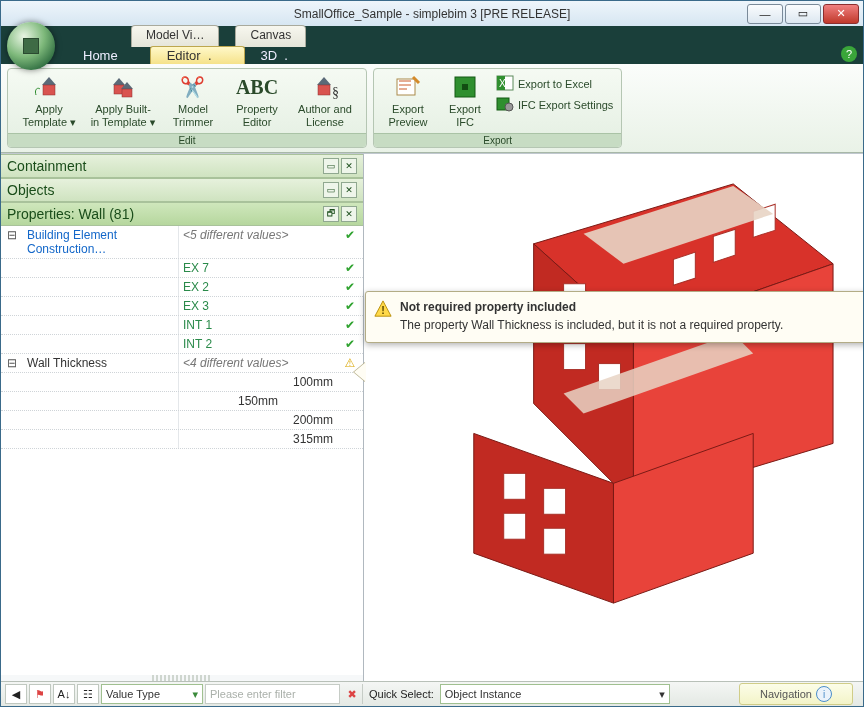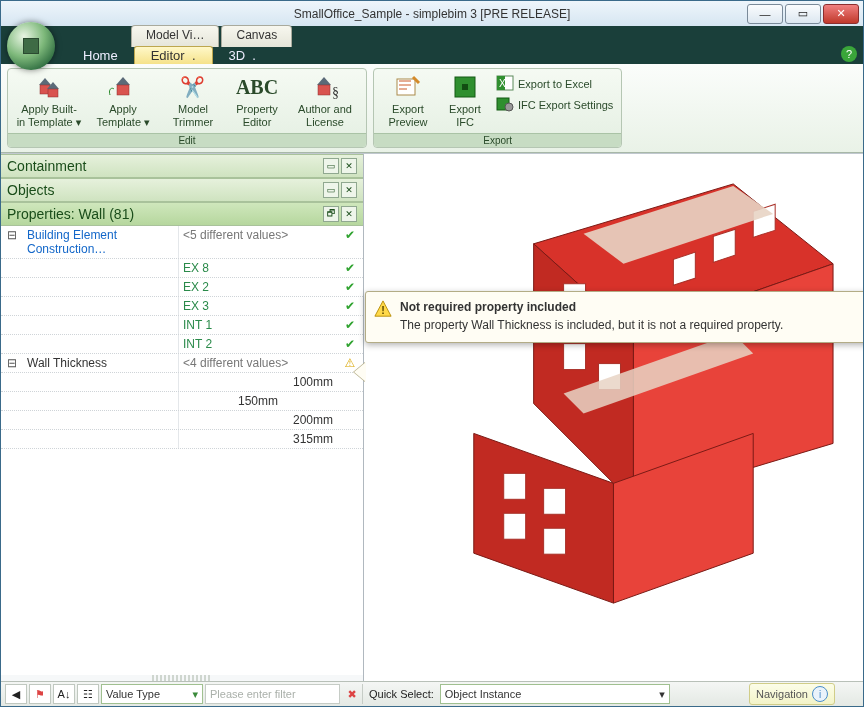--- a/index.html
+++ b/index.html
@@ -8,23 +8,23 @@
   .titlebar{height:25px;background:linear-gradient(#eef5fb,#d6e6f2);display:flex;align-items:center;justify-content:flex-end;position:relative}
   .title-text{position:absolute;left:50%;transform:translateX(-50%);font-size:12px;color:#333}
   .win-btns{display:flex;gap:2px;margin-right:4px}
   .win-btn{width:34px;height:18px;border:1px solid #7a8a99;border-radius:3px;display:flex;align-items:center;justify-content:center;font-size:11px;background:linear-gradient(#fafcfe,#dce7f0)}
   .win-btn.close{background:linear-gradient(#f08080,#c0392b);border-color:#8b2e2e;color:#fff}
   
   .orbrow{height:38px;background:#1a3f3a;position:relative;display:flex;align-items:flex-start}
   .orb{position:absolute;left:6px;top:-4px;width:48px;height:48px;border-radius:50%;background:radial-gradient(circle at 35% 30%,#e8f5e3,#7db87a 45%,#2d6b3f 80%);box-shadow:0 0 6px rgba(0,0,0,.5);z-index:5;display:flex;align-items:center;justify-content:center}
   .orb .dot{width:14px;height:14px;background:#3e6b45;border:1px solid #2a4a30}
   .ctx-tabs{display:flex;margin-left:130px;height:22px;margin-top:0}
-  .ctx-tab{background:linear-gradient(#f7f7ef,#e5e5d9);border:1px solid #a9aa9d;border-bottom:none;border-radius:4px 4px 0 0;padding:2px 14px;font-size:12px;color:#333;margin-right:2px;position:relative;top:-1px}
+  .ctx-tab{background:linear-gradient(#f7f7ef,#e5e5d9);border:1px solid #a9aa9d;border-bottom:none;border-radius:4px 4px 0 0;padding:2px 14px;font-size:12px;color:#333;margin-right:16px;position:relative;top:-1px}
   .main-tabs{display:flex;margin-left:66px;position:absolute;bottom:0;align-items:flex-end}
-  .main-tab{padding:1px 16px 1px 16px;color:#eef;font-size:13px}
+  .main-tab{padding:1px 32px 1px 16px;color:#eef;font-size:13px}
   .main-tab.active{background:linear-gradient(#fff8c8,#f5e28a);color:#333;border-radius:3px 3px 0 0;border:1px solid #bda74e;border-bottom:none}
   .help-btn{position:absolute;right:6px;bottom:2px;width:16px;height:16px;border-radius:50%;background:#3aa63a;color:#fff;font-size:11px;display:flex;align-items:center;justify-content:center}
   
   .ribbon{background:linear-gradient(#fbfdfb,#e9f2e7);border-bottom:1px solid #a8b8a8;padding:4px 6px;display:flex;gap:6px}
   .ribbon-group{background:linear-gradient(#f5faf3,#e4efe2);border:1px solid #b5c6b3;border-radius:4px;display:flex;flex-direction:column}
   .ribbon-items{display:flex;padding:4px 8px;gap:8px}
   .ribbon-item{display:flex;flex-direction:column;align-items:center;justify-content:flex-start;width:66px;text-align:center;font-size:11px;line-height:1.2;color:#2a4a2a}
   .ribbon-item.small{flex-direction:row;width:auto;gap:4px;align-items:center;text-align:left}
   .ribbon-col{display:flex;flex-direction:column;justify-content:flex-start;gap:2px;padding-top:2px}
   .ribbon-icon{width:34px;height:28px;margin-bottom:2px;display:flex;align-items:center;justify-content:center;font-size:20px}
@@ -35,41 +35,41 @@
   .panel-head{background:linear-gradient(#e6f1dc,#cfe3c0);border:1px solid #a9c29b;border-left:none;border-right:none;padding:3px 6px;display:flex;align-items:center;justify-content:space-between;font-size:14px;color:#1a4d1a}
   .panel-head .title-inner{flex:1}
   .panel-head .ctrls{display:flex;gap:2px}
   .pane-ctrl{width:14px;height:14px;border:1px solid #90a890;display:flex;align-items:center;justify-content:center;font-size:9px;background:#eef5ea}
   
   .prop-body{flex:1;background:#fff;overflow:auto;font-size:12px}
   .prop-row{display:flex;border-bottom:1px dotted #cfd4d8}
   .prop-cell{padding:2px 4px}
   .c-tree{width:14px;color:#555;text-align:center}
   .c-name{flex:1;color:#1367c9}
-  .c-val{width:150px;border-left:1px solid #e4e7ea;color:#777;}
+  .c-val{width:150px;border-left:1px solid #e4e7ea;color:#777;font-style:italic}
   .c-val.plain{color:#2a8a4a;font-style:normal}
   .c-chk{width:18px;text-align:center;color:#2ea22e}
   .c-chk.warn{color:#d9a600}
   
   .viewport{flex:1;background:#fff;position:relative;overflow:hidden}
   .model{position:absolute;inset:0}
   
   .tooltip{position:absolute;left:364px;top:290px;width:476px;background:#fffdf4;border:1px solid #b3ac86;border-radius:3px;box-shadow:0 2px 6px rgba(0,0,0,.3);padding:8px 10px 10px 34px;font-size:12px;color:#333;z-index:30}
   .tooltip .tt-title{font-weight:bold;margin-bottom:4px}
   .tooltip .tt-icon{position:absolute;left:8px;top:8px;width:18px;height:18px}
   .tooltip .arrow{position:absolute;left:-12px;top:70px;width:0;height:0;border-top:10px solid transparent;border-bottom:10px solid transparent;border-right:12px solid #fffdf4;filter:drop-shadow(-1px 0 0 #b3ac86)}
   
   .statusbar{height:24px;display:flex;align-items:center;background:linear-gradient(#f4f6f4,#e4e9e4);border-top:1px solid #b8c0b8;font-size:11px}
   .statusbar .left-tools{display:flex;align-items:center;gap:2px;padding-left:4px;width:362px;border-right:1px solid #c6ccc6;box-sizing:border-box}
   .tool-btn{width:20px;height:18px;border:1px solid #c0c8c0;background:#fff;display:flex;align-items:center;justify-content:center;font-size:11px}
   .combo{height:18px;border:1px solid #a0c090;background:#fff;display:flex;align-items:center;padding:0 4px;font-size:11px;color:#333}
   .combo .arrow-d{margin-left:auto;color:#3a8a3a}
   .filter-input{height:18px;border:1px solid #c6ccc6;background:#fff;color:#aab0aa;padding:0 4px;flex:1;display:flex;align-items:center}
   .qs{display:flex;align-items:center;gap:6px;padding:0 6px;flex:1}
-  .nav-btn{margin-left:auto;background:linear-gradient(#fcfde8,#f3f4c8);border:1px solid #d0cd88;border-radius:3px;padding:2px 6px;display:flex;align-items:center;gap:4px;color:#555;margin-right:22px}
+  .nav-btn{margin-left:auto;background:linear-gradient(#fcfde8,#f3f4c8);border:1px solid #d0cd88;border-radius:3px;padding:2px 20px;display:flex;align-items:center;gap:4px;color:#555;margin-right:4px}
   .info-circ{width:14px;height:14px;border-radius:50%;border:1px solid #4b8ec9;color:#4b8ec9;font-size:10px;display:flex;align-items:center;justify-content:center;background:#eaf3fb}
   
   .house{fill:#d9534f;stroke:#8b2e2e;stroke-width:.5}
   .roof{fill:#5b6a78}
   .leftpane .grip{height:6px;background:repeating-linear-gradient(90deg,#cfd6cf,#cfd6cf 2px,transparent 2px,transparent 4px);margin:0 auto;width:60px}
 </style>
 </head>
 <body>
 
 <div class="window">
@@ -99,39 +99,39 @@
     <div class="help-btn">?</div>
   </div>
 
   <div class="ribbon">
 
     <div class="ribbon-group" style="flex:0 0 auto">
       <div class="ribbon-items">
         <div class="ribbon-item">
           <div class="ribbon-icon">
             <svg width="34" height="28" viewBox="0 0 34 28">
+                <polygon class="roof" points="10,12 17,4 24,12"></polygon>
+                <rect class="house" x="11" y="12" width="12" height="10"></rect>
+                <path d="M4 22 C 2 16 6 14 8 16" stroke="#2e8b2e" fill="none"></path>
+              </svg>
+          </div>
+          <span>Apply</span>
+          <span>Template ▾</span>
+        </div>
+        <div class="ribbon-item">
+          <div class="ribbon-icon">
+            <svg width="34" height="28" viewBox="0 0 34 28">
                 <polygon class="roof" points="7,12 13,5 19,12"></polygon>
                 <rect class="house" x="8" y="12" width="10" height="9"></rect>
                 <polygon class="roof" points="15,16 21,9 27,16"></polygon>
                 <rect class="house" x="16" y="16" width="10" height="8"></rect>
               </svg>
           </div>
           <span>Apply Built-</span>
           <span>in Template ▾</span>
-        </div>
-        <div class="ribbon-item">
-          <div class="ribbon-icon">
-            <svg width="34" height="28" viewBox="0 0 34 28">
-                <polygon class="roof" points="10,12 17,4 24,12"></polygon>
-                <rect class="house" x="11" y="12" width="12" height="10"></rect>
-                <path d="M4 22 C 2 16 6 14 8 16" stroke="#2e8b2e" fill="none"></path>
-              </svg>
-          </div>
-          <span>Apply</span>
-          <span>Template ▾</span>
         </div>
         <div class="ribbon-item" style="width:58px">
           <div class="ribbon-icon">✂️</div>
           <span>Model</span>
           <span>Trimmer</span>
         </div>
         <div class="ribbon-item" style="width:54px">
           <div class="ribbon-icon">
               <span style="font-family:serif;font-weight:bold">ABC</span>
             </div>
@@ -230,21 +230,21 @@
       <div class="prop-body">
         <div class="prop-row">
           <div class="prop-cell c-tree">⊟</div>
           <div class="prop-cell c-name">Building Element Construction…</div>
           <div class="prop-cell c-val">&lt;5 different values&gt;</div>
           <div class="prop-cell c-chk">✔</div>
         </div>
         <div class="prop-row">
           <div class="prop-cell c-tree"></div>
             <div class="prop-cell c-name"></div>
-          <div class="prop-cell c-val plain">EX 8</div>
+          <div class="prop-cell c-val plain">EX 7</div>
           <div class="prop-cell c-chk">✔</div>
         </div>
         <div class="prop-row">
           <div class="prop-cell c-tree"></div>
             <div class="prop-cell c-name"></div>
           <div class="prop-cell c-val plain">EX 2</div>
           <div class="prop-cell c-chk">✔</div>
         </div>
         <div class="prop-row">
           <div class="prop-cell c-tree"></div>

